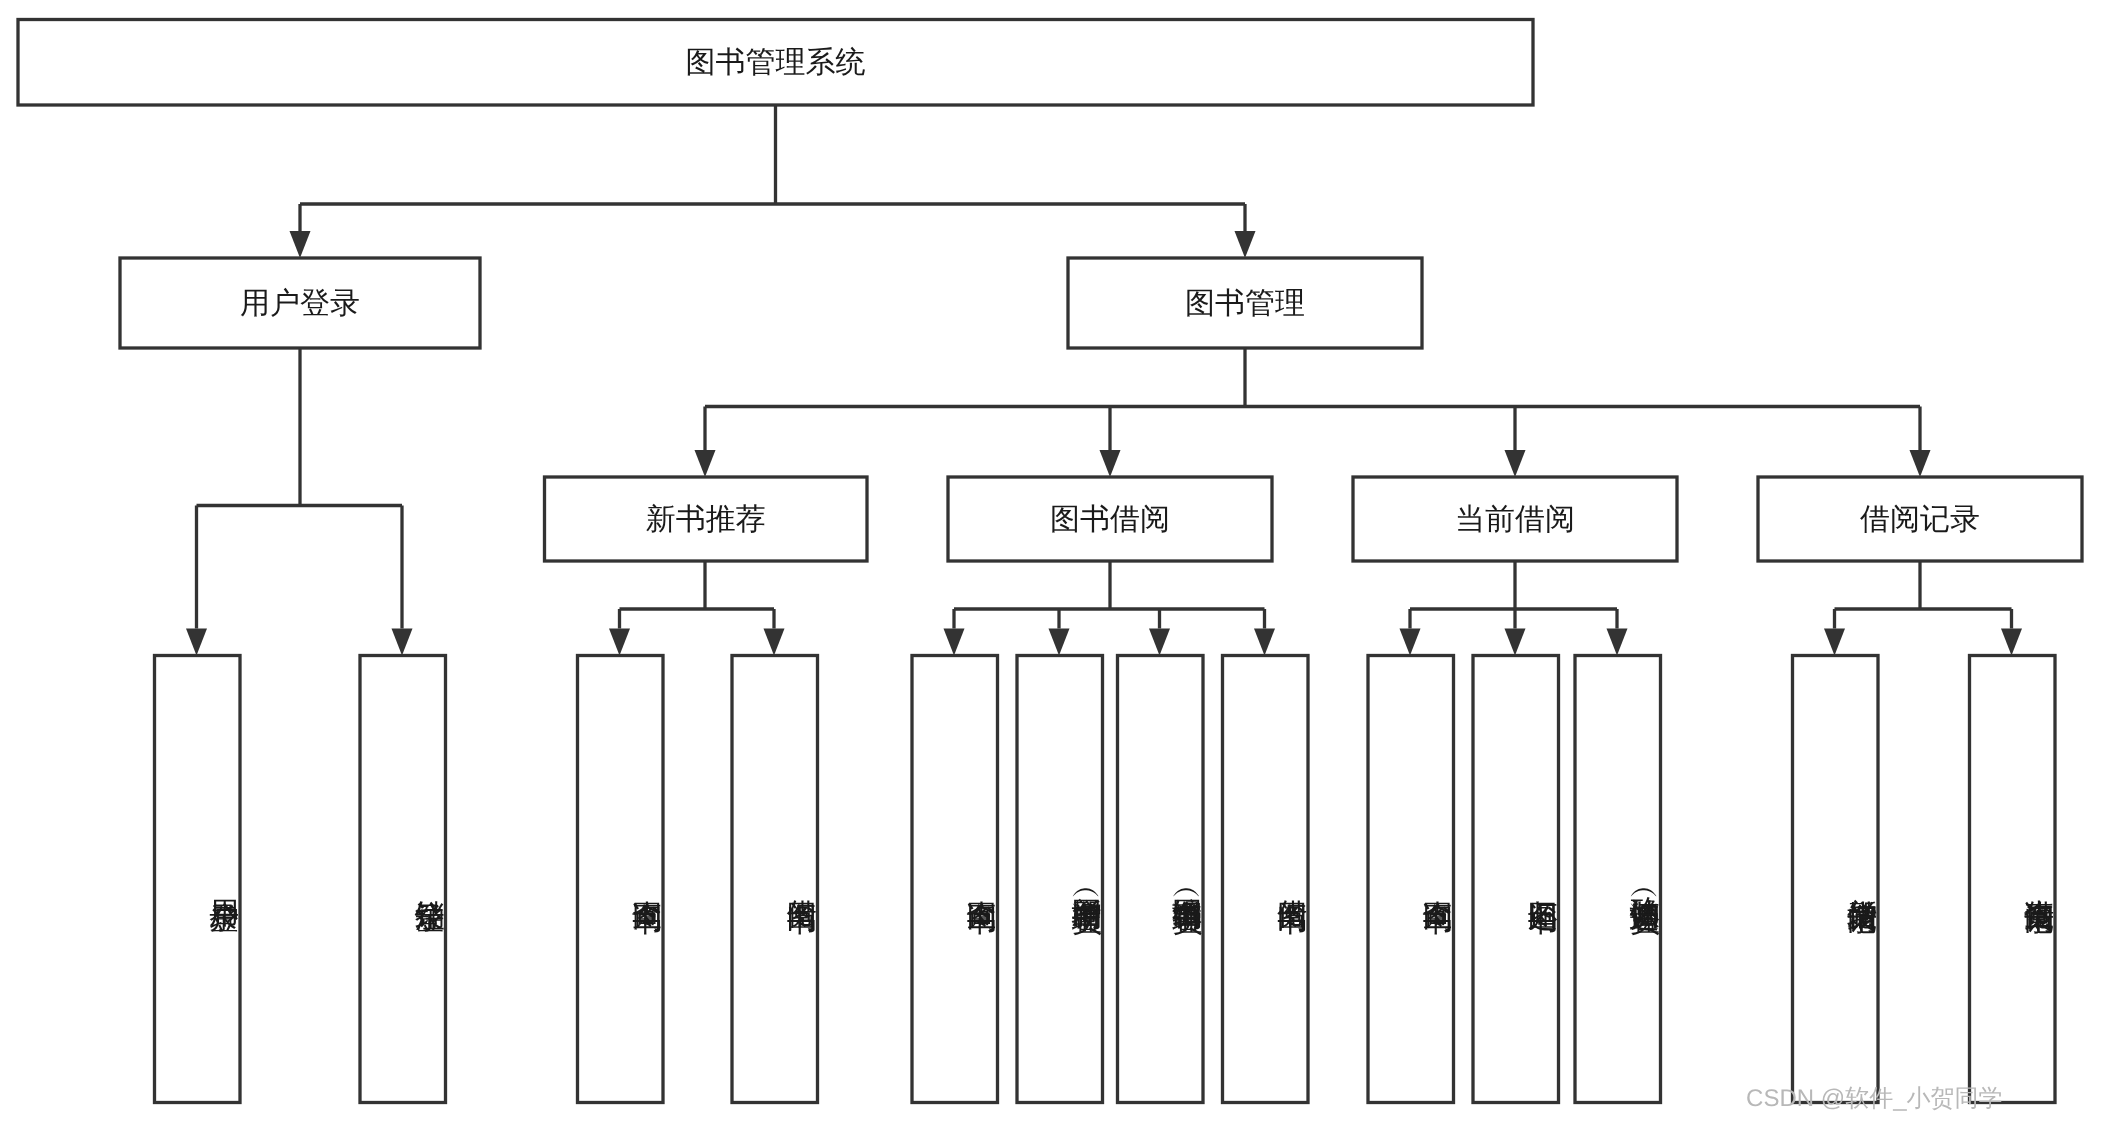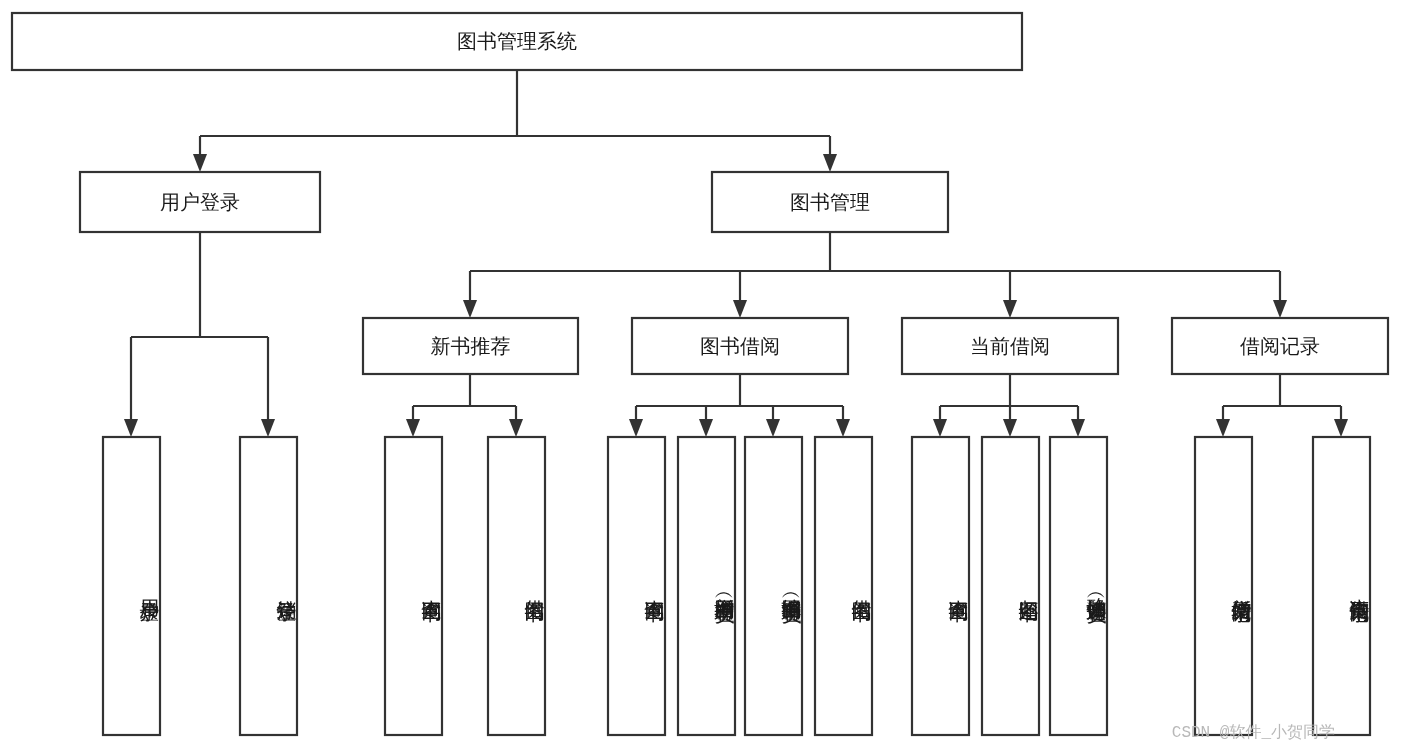--- a/index.html
+++ b/index.html
@@ -60,21 +60,21 @@
     display: flex;
     align-items: flex-start;
     justify-content: center;
     white-space: nowrap;
     pointer-events: none;
   }
   .watermark {
     position: absolute;
     right: 10px;
     bottom: 4px;
-    font-family: Liberation Mono, monospace;
+    font-family: Liberation Sans, sans-serif;
     font-size: 16px;
     color: #b8b8b8;
     white-space: nowrap;
   }
 </style>
 </head>
 <body>
 
 <div id="diagram-root">
   <svg id="tree-svg" viewBox="0 0 1405 747">

